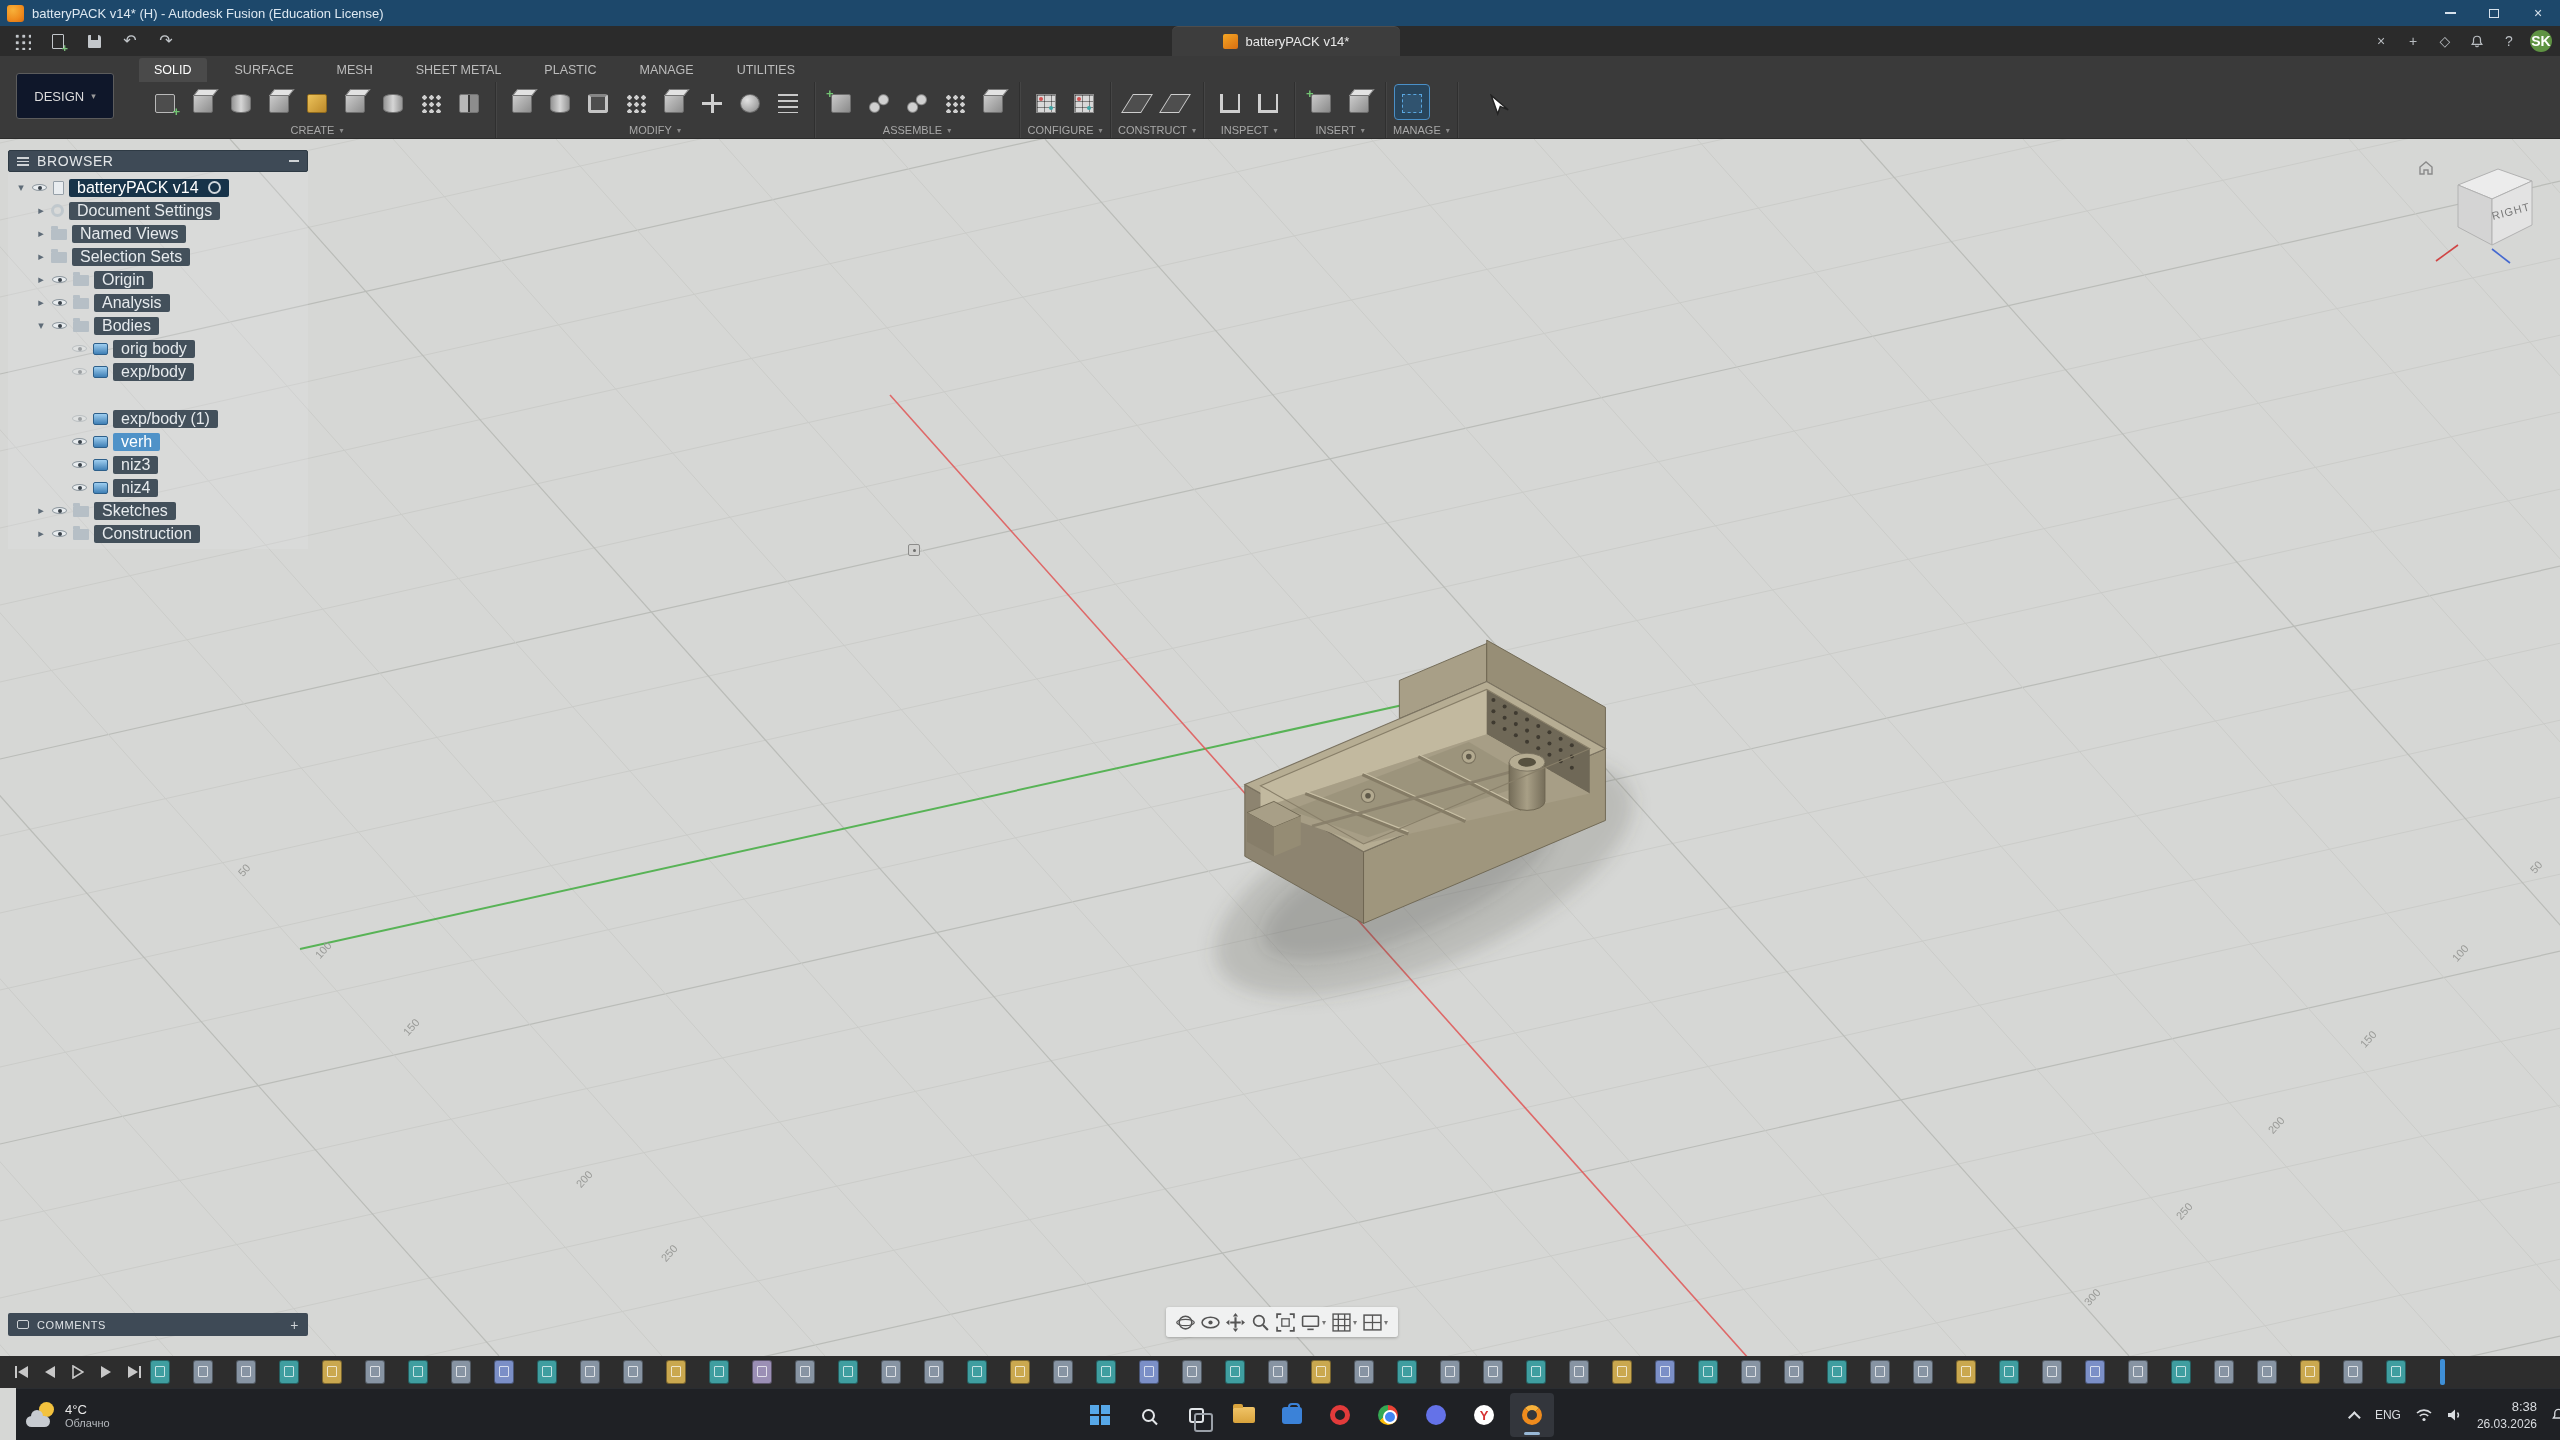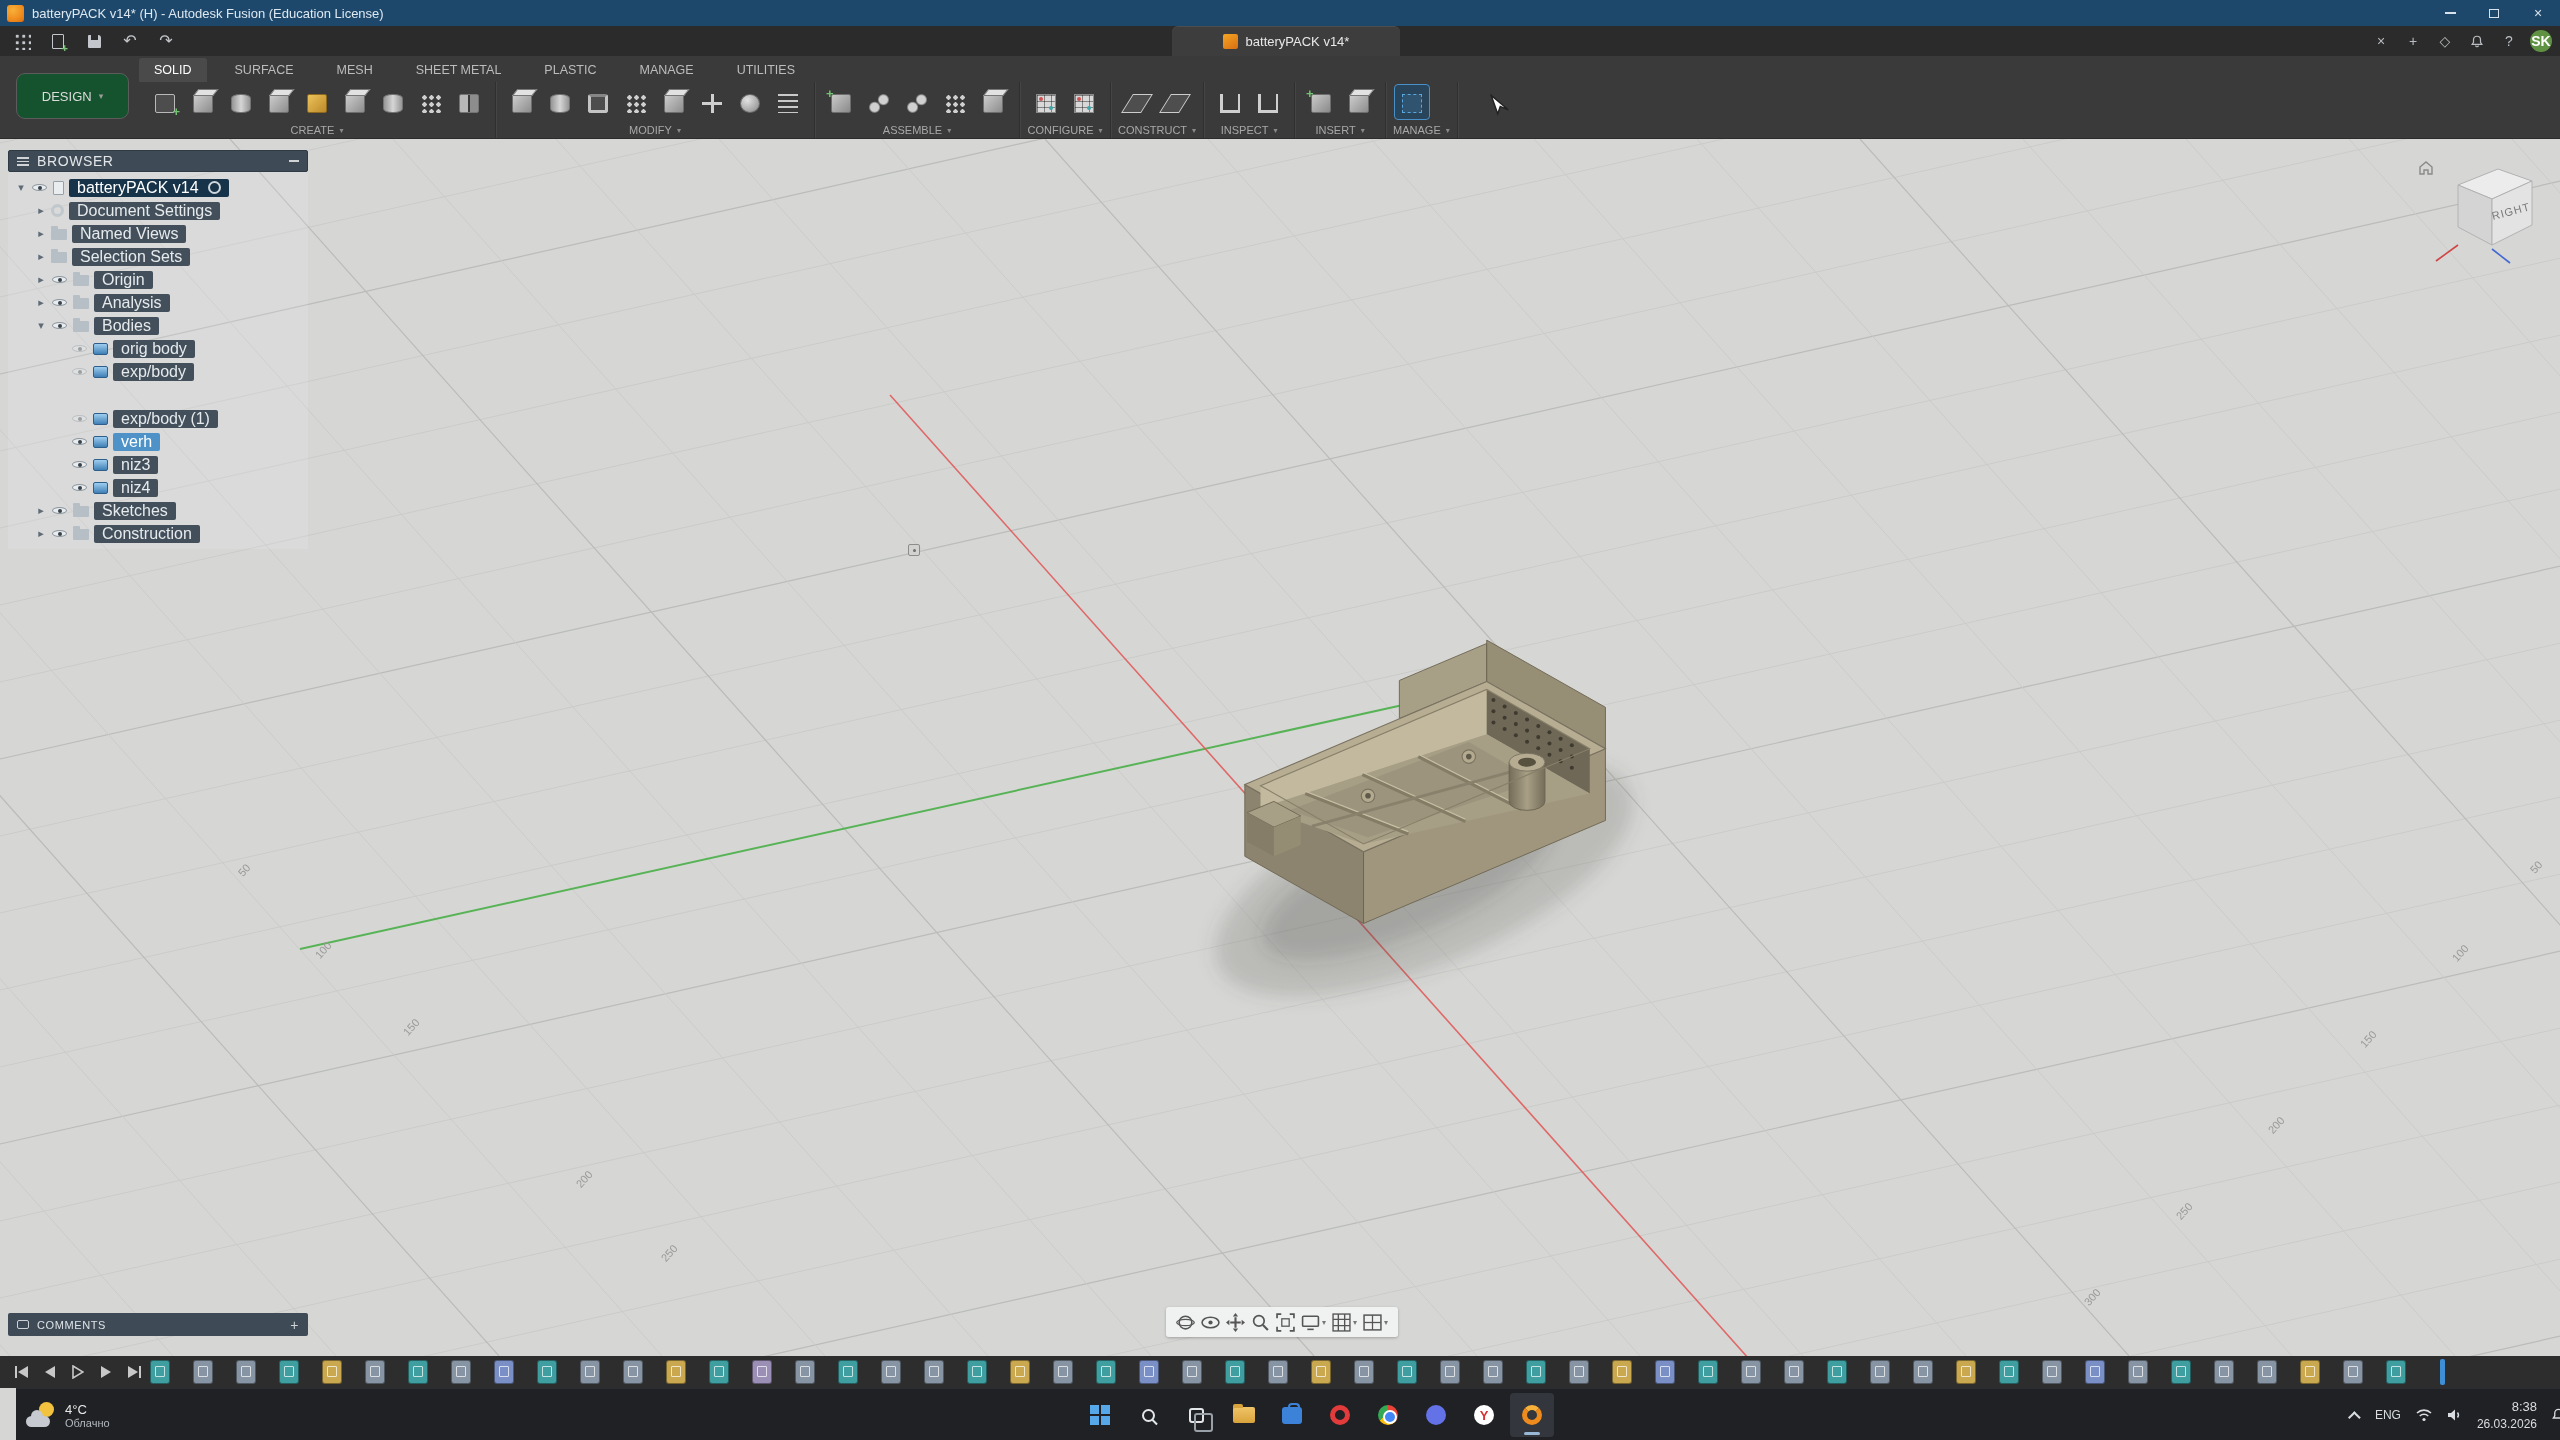--- a/index.html
+++ b/index.html
@@ -25,21 +25,21 @@
   .ai-save::after { content:""; position:absolute; left:3px; top:0; width:7px; height:5px; background:#2b2b2b; }
   .ai-arrow { color:#c3c7cb; font-size:16px; line-height:1; }
   .doc-tab { position:absolute; left:1172px; top:0; width:228px; height:30px; background:#3d3d3d; border-radius:6px 6px 0 0; border-top:1px solid #4d4d4d; display:flex; align-items:center; justify-content:center; gap:8px; color:#e8e8e8; font-size:13px; }
   .cube-ic { width:15px; height:15px; border-radius:2px; background:linear-gradient(145deg,#f5a623,#d86e12); }
   .appbar-right { position:absolute; right:8px; top:0; height:30px; display:flex; align-items:center; gap:10px; color:#b9bdc1; }
   .ari { width:22px; height:22px; display:flex; align-items:center; justify-content:center; font-size:14px; }
   .avatar { width:22px; height:22px; border-radius:50%; background:#5f9343; color:#fff; font-size:14px; font-weight:bold; display:flex; align-items:center; justify-content:center; }
 
   
   .ribbon { position:absolute; left:0; top:56px; width:2560px; height:83px; background:#3a3a3a; border-bottom:1px solid #2c2c2c; }
-  .design-btn { position:absolute; left:16px; top:17px; width:113px; height:46px; background:#14532d; border:1px solid #5c5c5c; border-radius:9px; display:flex; align-items:center; justify-content:center; gap:7px; color:#dcdcdc; font-size:13px; }
+  .design-btn { position:absolute; left:16px; top:17px; width:98px; height:46px; background:#0f172a; border:1px solid #5c5c5c; border-radius:3px; display:flex; align-items:center; justify-content:center; gap:7px; color:#dcdcdc; font-size:13px; }
   .design-btn .dcaret { color:#9a9a9a; font-size:9px; }
   .rtabs { position:absolute; left:139px; top:2px; height:24px; display:flex; gap:13px; }
   .rtab { padding:0 15px; line-height:24px; font-size:12.5px; color:#bcbcbc; border-radius:3px 3px 0 0; }
   .rtab.active { background:#4a4a4a; color:#ffffff; }
   .rgroups { position:absolute; left:139px; top:26px; height:56px; display:flex; }
   .rgroup { display:flex; flex-direction:column; padding:0 7px; border-right:1px solid #2f2f2f; box-shadow:1px 0 0 #454545; }
   .ricons { display:flex; align-items:center; height:40px; }
   .ric { width:34px; height:34px; margin:0 2px; position:relative; border-radius:3px; }
   .ric.active { background:#28455c; outline:1px solid #4a90c8; }
   .rlabel { height:16px; display:flex; align-items:center; justify-content:center; gap:5px; font-size:11px; color:#a8a8a8; }

